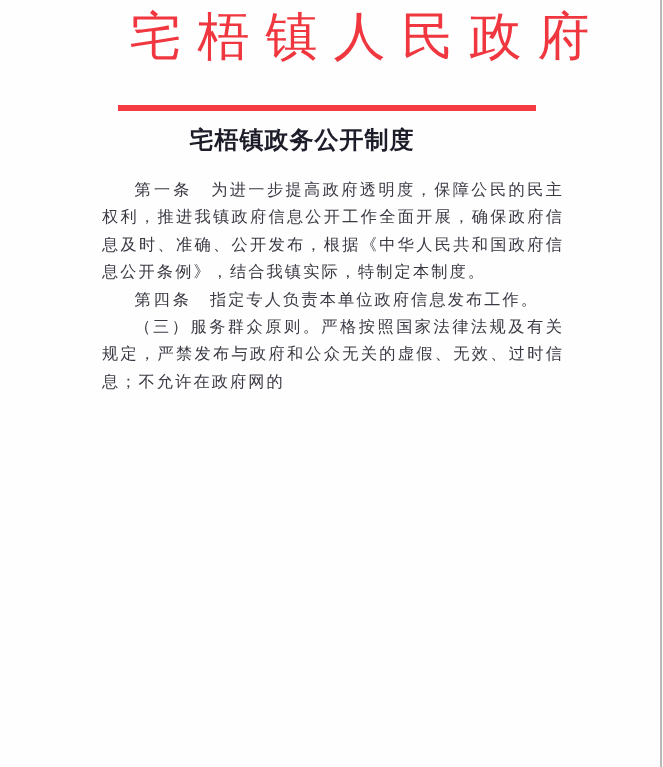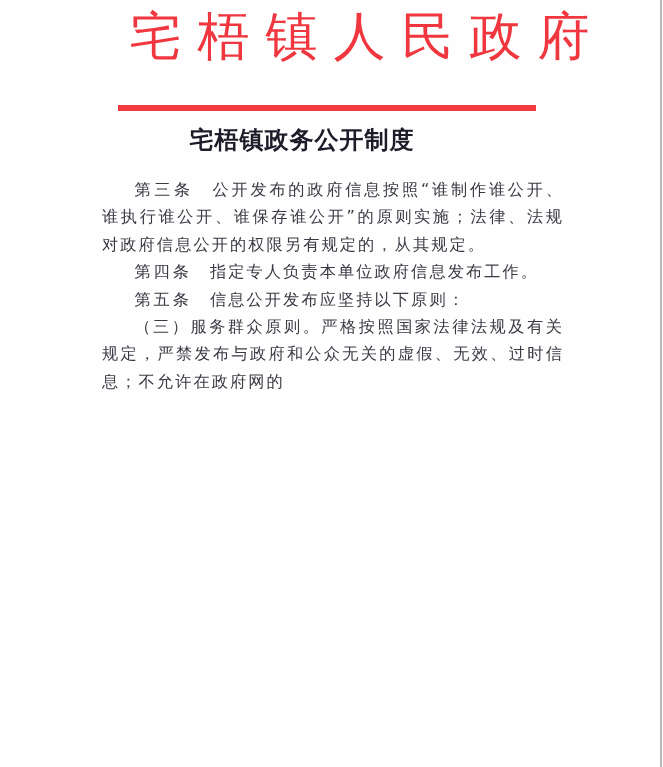--- a/index.html
+++ b/index.html
@@ -51,18 +51,17 @@
 </style>
 </head>
 <body>
 
 <div class="page">
   <div class="masthead">宅梧镇人民政府</div>
   <div class="red-rule"></div>
   <div class="doc-title">宅梧镇政务公开制度</div>
 
   <div class="body">
-    <p class="para"><span class="art">第三条</span><span class="gap"></span><span>公开发布的政府信息按照“谁制作谁公开、谁执行谁公开、谁保存谁公开”的原则实施；法律、法规对政府信息公开的权限另有规定的，从其规定。</span></p>
+    <p class="para"><span class="art">第一条</span><span class="gap"></span><span>为进一步提高政府透明度，保障公民的民主权利，推进我镇政府信息公开工作全面开展，确保政府信息及时、准确、公开发布，根据《中华人民共和国政府信息公开条例》，结合我镇实际，特制定本制度。</span></p>
     <p class="para"><span class="art">第四条</span><span class="gap"></span><span>指定专人负责本单位政府信息发布工作。</span></p>
-    <p class="para"><span class="art">第五条</span><span class="gap"></span><span>信息公开发布应坚持以下原则：</span></p>
     <p class="para"><span>（三）服务群众原则。严格按照国家法律法规及有关规定，严禁发布与政府和公众无关的虚假、无效、过时信息；不允许在政府网的</span></p>
   </div>
 </div>
 
 </body></html>

